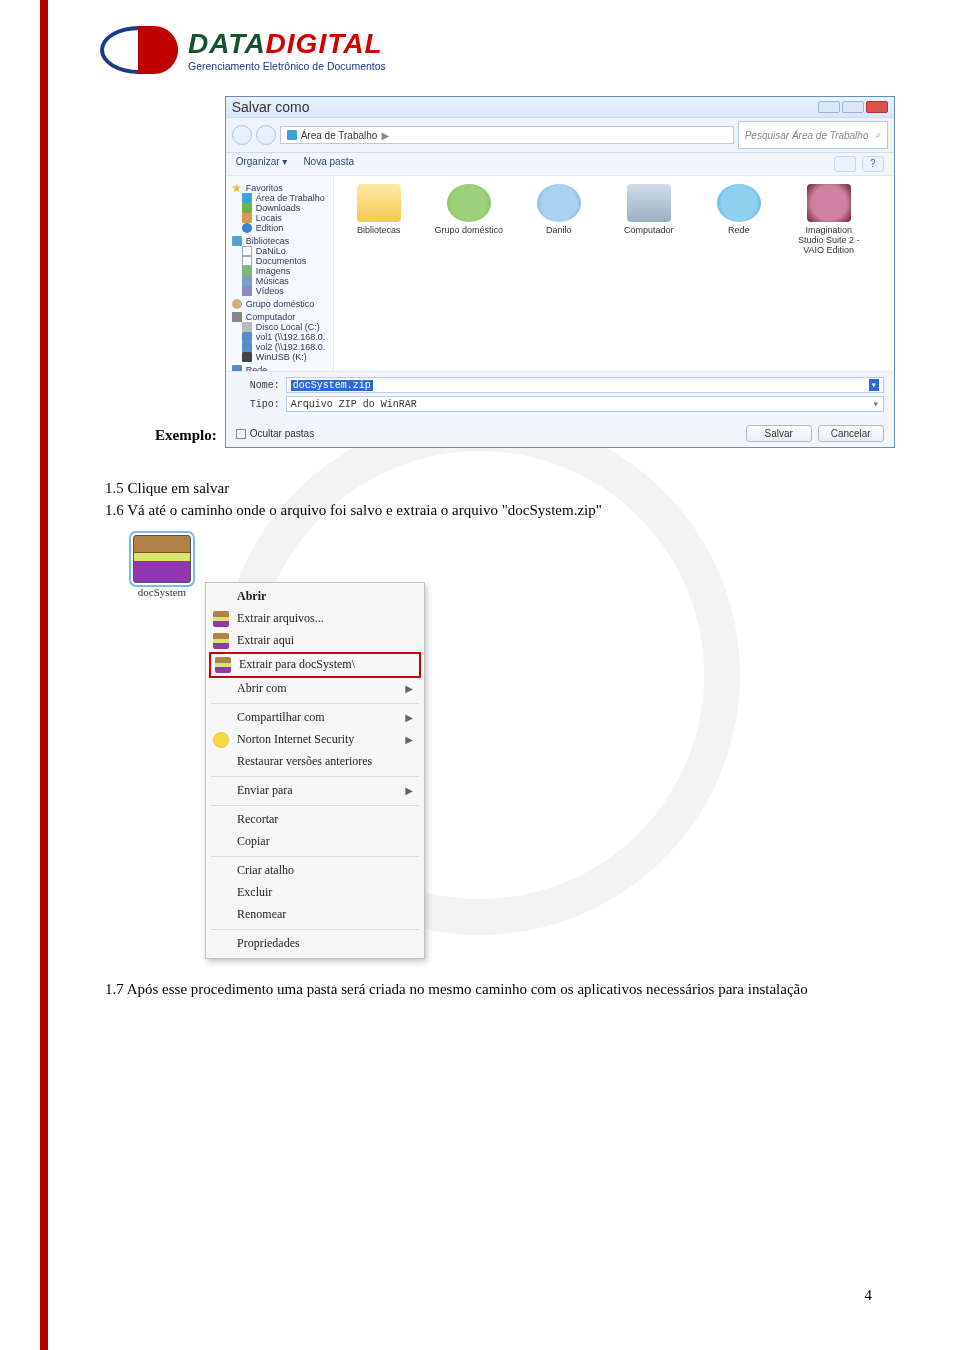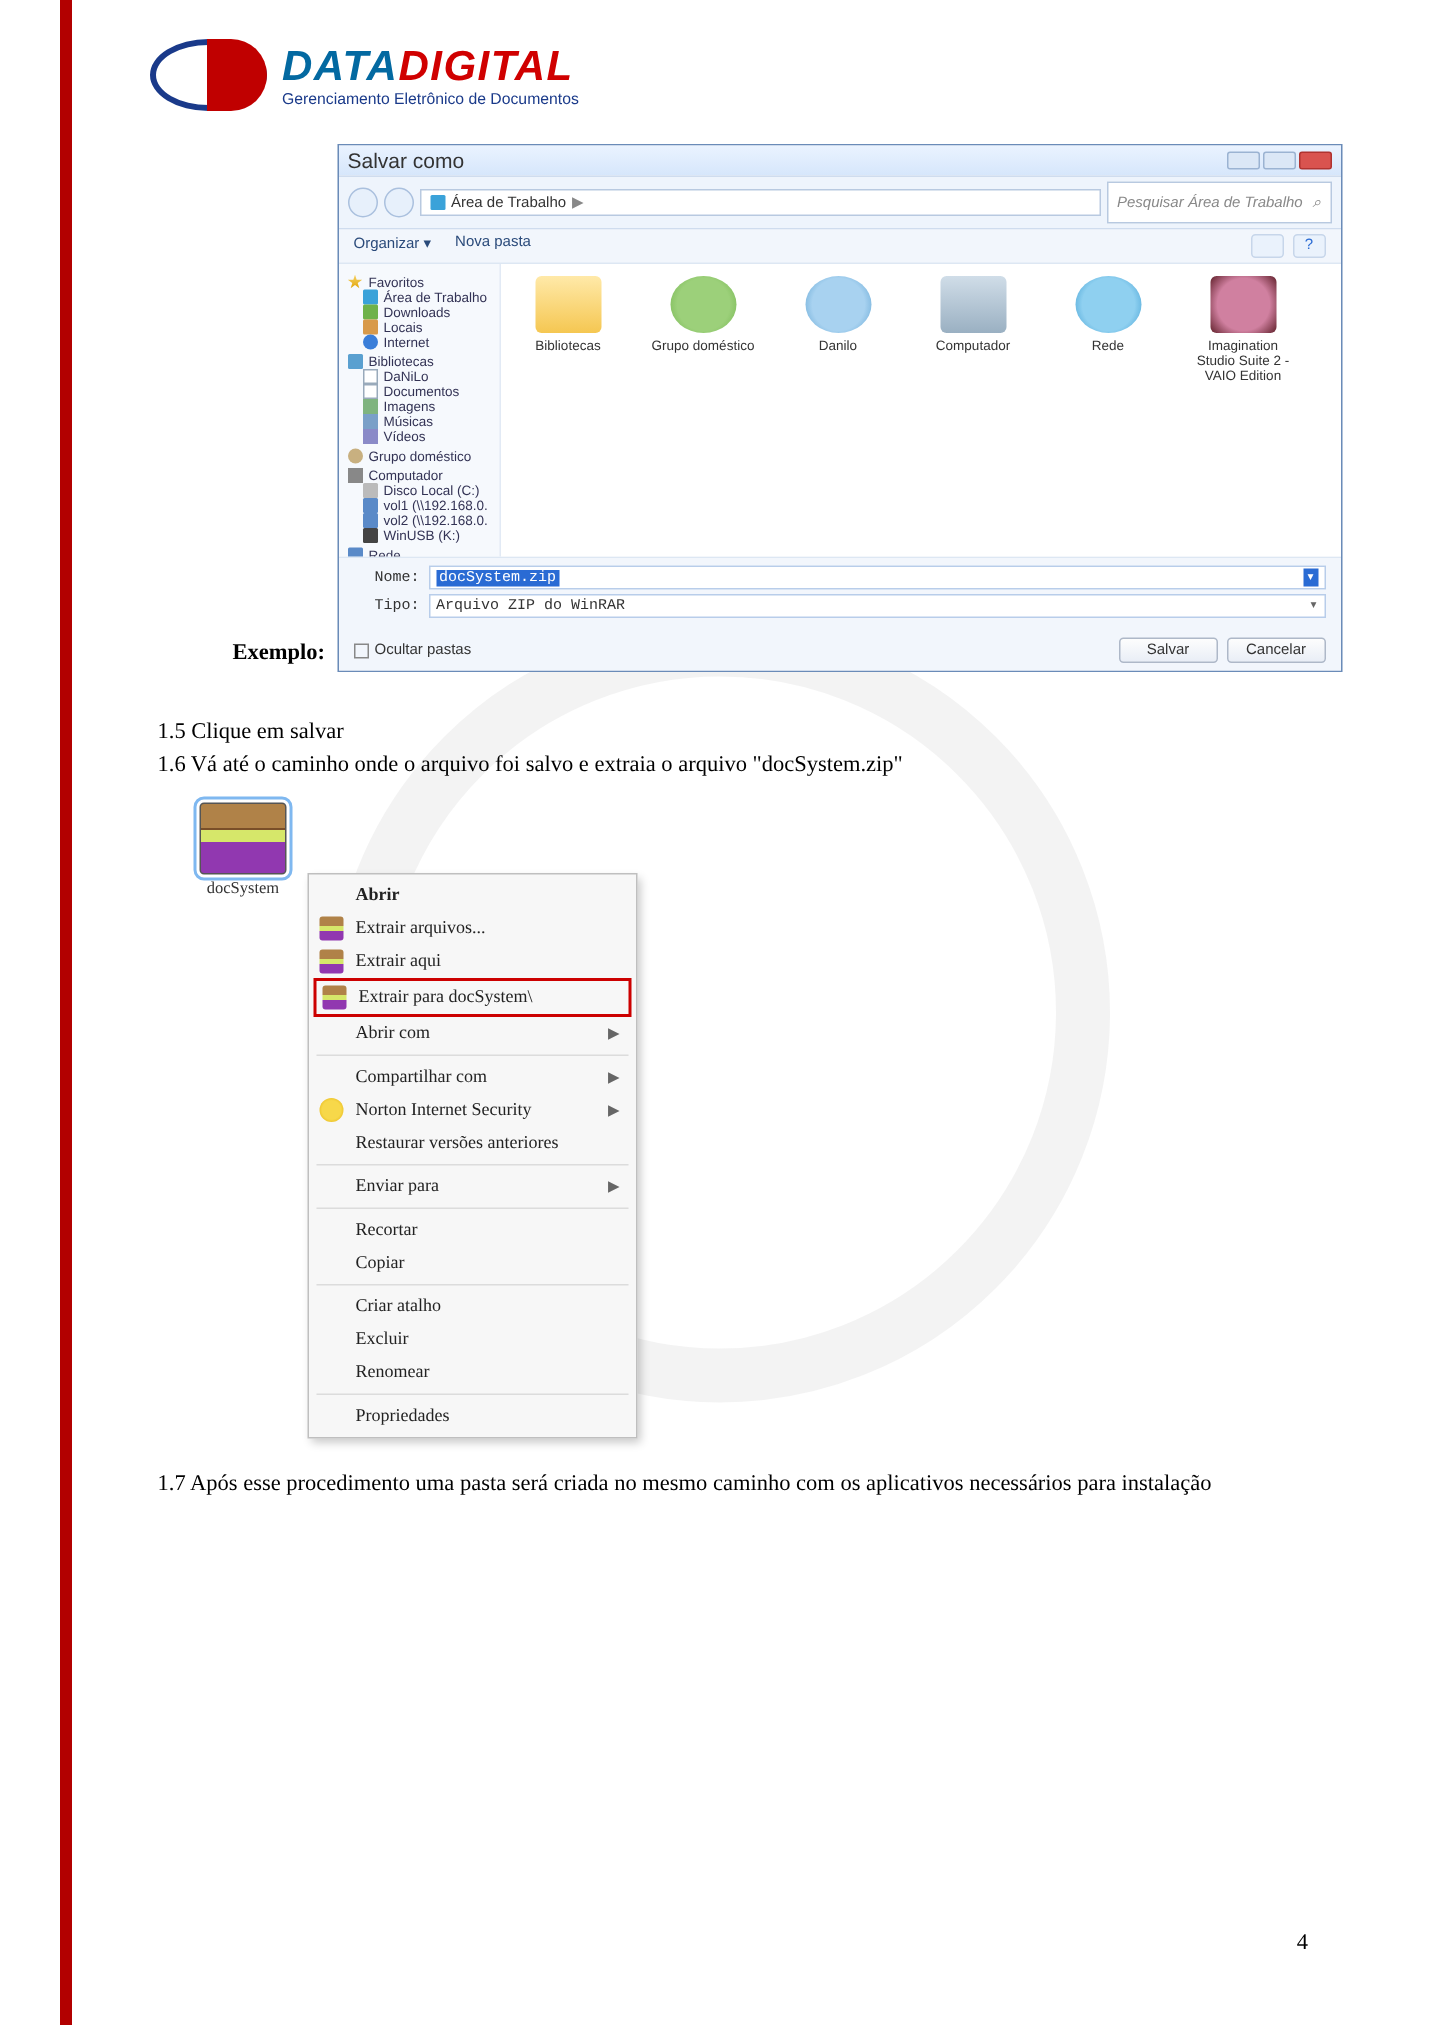--- a/index.html
+++ b/index.html
@@ -5,21 +5,21 @@
   * { box-sizing: border-box; margin: 0; padding: 0; }
   body { width: 960px; height: 1350px; font-family: "Times New Roman", serif; background: #fff; position: relative; }
   .red-bar { position: absolute; left: 40px; top: 0; width: 8px; height: 1350px; background: #b20000; }
   .watermark { position: absolute; left: 50%; top: 50%; transform: translate(-50%, -50%); pointer-events: none; opacity: 0.12; }
   .watermark .big-ring { width: 520px; height: 520px; border: 36px solid #999; border-radius: 50%; }
 
   .header-logo { position: absolute; left: 100px; top: 26px; display: flex; align-items: center; }
   .logo-mark { width: 78px; height: 48px; border: 4px solid #1a3a8a; border-radius: 50%; position: relative; margin-right: 10px; }
   .logo-mark::before { content: ""; position: absolute; left: 34px; top: -4px; width: 40px; height: 48px; background: #c00000; border-radius: 0 40px 40px 0; }
   .logo-text .t1 { font-family: Arial, sans-serif; font-weight: bold; font-size: 28px; font-style: italic; letter-spacing: 1px; }
-  .logo-text .t1 .navy { color: #0369a1; }
+  .logo-text .t1 .navy { color: #14532d; }
   .logo-text .t1 .red { color: #d00000; }
   .logo-text .t2 { font-family: Arial, sans-serif; font-size: 10.5px; color: #1a3a8a; }
 
   .content { position: absolute; left: 155px; top: 96px; width: 760px; font-size: 15px; color: #000; }
   .row-example { display: flex; align-items: flex-end; gap: 8px; }
   .example-label { font-weight: bold; padding-bottom: 4px; }
 
   
   .dlg { width: 670px; border: 1px solid #6a8bb8; background: #f4f7fb; font-family: "Segoe UI", Arial, sans-serif; font-size: 10px; color: #333; }
   .dlg-title { background: linear-gradient(#eaf3ff,#d6e6fb); padding: 2px 6px; display: flex; align-items: center; justify-content: space-between; }
@@ -165,21 +165,21 @@
             <div class="item">
                 <span class="ic ic-dl"></span>
                 <span>Downloads</span>
               </div>
             <div class="item">
                 <span class="ic ic-locais"></span>
                 <span>Locais</span>
               </div>
             <div class="item">
                 <span class="ic ic-sky"></span>
-                <span>Internet</span>
+                <span>Edition</span>
               </div>
           </div>
           <div class="section">
             <div class="hdr">
                 <span class="ic ic-lib"></span>
                 <span>Bibliotecas</span>
               </div>
             <div class="item">
                 <span class="ic ic-doc"></span>
                 <span>DaNiLo</span>

